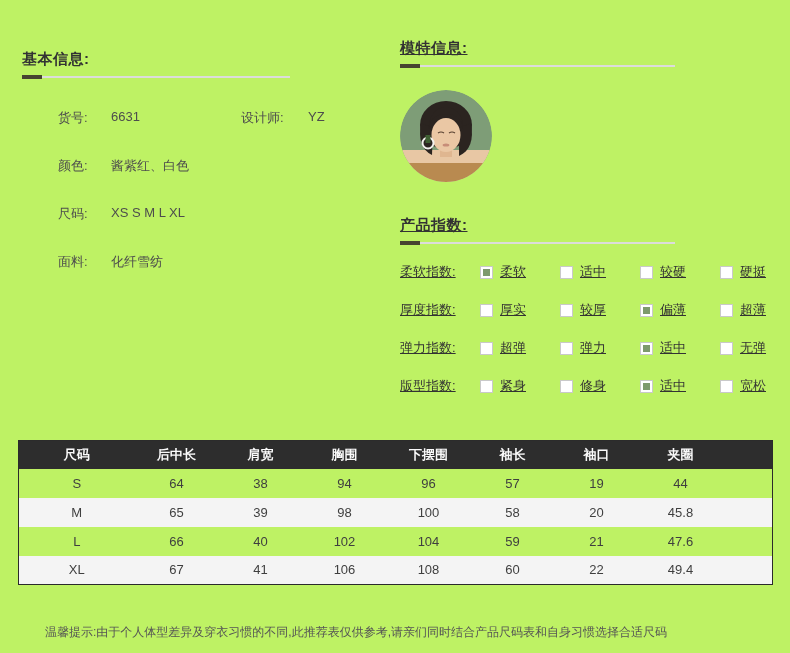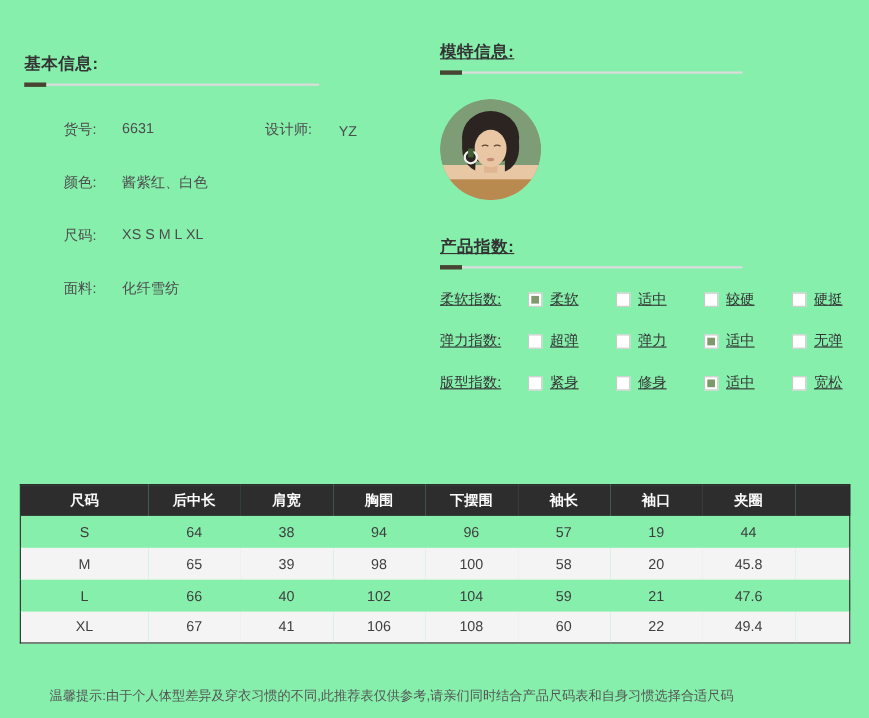--- a/index.html
+++ b/index.html
@@ -1,21 +1,21 @@
 <!DOCTYPE html>
 <html><head>
 <meta charset="utf-8">
 <style>
   * { box-sizing: border-box; }
   html,body { margin:0; padding:0; background:#fff; }
   .page {
     position: relative;
     width: 790px;
     height: 653px;
-    background: #86efac;
+    background: #bef264;
     font-family: "Liberation Sans", "DejaVu Sans", sans-serif;
     color: #333;
     overflow: hidden;
   }
   .section-title {
     margin: 0;
     font-size: 15px;
     font-weight: 700;
     color: #333;
     letter-spacing: 0.5px;
@@ -30,21 +30,21 @@
     content: ""; position: absolute; left: 0; top: 0; width: 20px; height: 4px;
     background: #474431;
   }
 
   
   .left-col { position: absolute; left: 22px; top: 50px; width: 345px; }
   .left-col .divider { width: 268px; }
   .bi-fields { margin-top: 30px; }
   .bi-row { position: relative; height: 20px; margin-bottom: 28px; font-size: 13px; color: #4d4d4d; margin-left: 36px; }
   .bi-pair { position: absolute; left: 0; top: 0; display: flex; white-space: nowrap; }
-  .bi-pair.second { left: 183px; align-items: flex-end; }
+  .bi-pair.second { left: 183px; }
   .bi-label { display: inline-block; width: 53px; color: #4d4d4d; }
   .bi-pair.second .bi-label { width: 67px; }
   .bi-value { color: #4d4d4d; }
 
   
   .right-col { position: absolute; left: 400px; top: 39px; width: 372px; text-decoration: underline; }
   .right-col .divider { width: 275px; }
   .model-row { display: flex; margin-top: 22px; }
   .avatar { width: 92px; height: 92px; flex: 0 0 92px; border-radius: 50%; overflow: hidden; }
   .avatar svg { display: block; }
@@ -168,20 +168,39 @@
           <span class="pi-option">
             <span class="checkbox"></span>
             <span class="pi-option-text">较硬</span>
           </span>
           <span class="pi-option">
             <span class="checkbox"></span>
             <span class="pi-option-text">硬挺</span>
           </span>
         </div>
         <div class="pi-row">
+          <span class="pi-label">厚度指数:</span>
+          <span class="pi-option">
+            <span class="checkbox"></span>
+            <span class="pi-option-text">厚实</span>
+          </span>
+          <span class="pi-option">
+            <span class="checkbox"></span>
+            <span class="pi-option-text">较厚</span>
+          </span>
+          <span class="pi-option">
+            <span class="checkbox checked"></span>
+            <span class="pi-option-text">偏薄</span>
+          </span>
+          <span class="pi-option">
+            <span class="checkbox"></span>
+            <span class="pi-option-text">超薄</span>
+          </span>
+        </div>
+        <div class="pi-row">
           <span class="pi-label">弹力指数:</span>
           <span class="pi-option">
             <span class="checkbox"></span>
             <span class="pi-option-text">超弹</span>
           </span>
           <span class="pi-option">
             <span class="checkbox"></span>
             <span class="pi-option-text">弹力</span>
           </span>
           <span class="pi-option">

